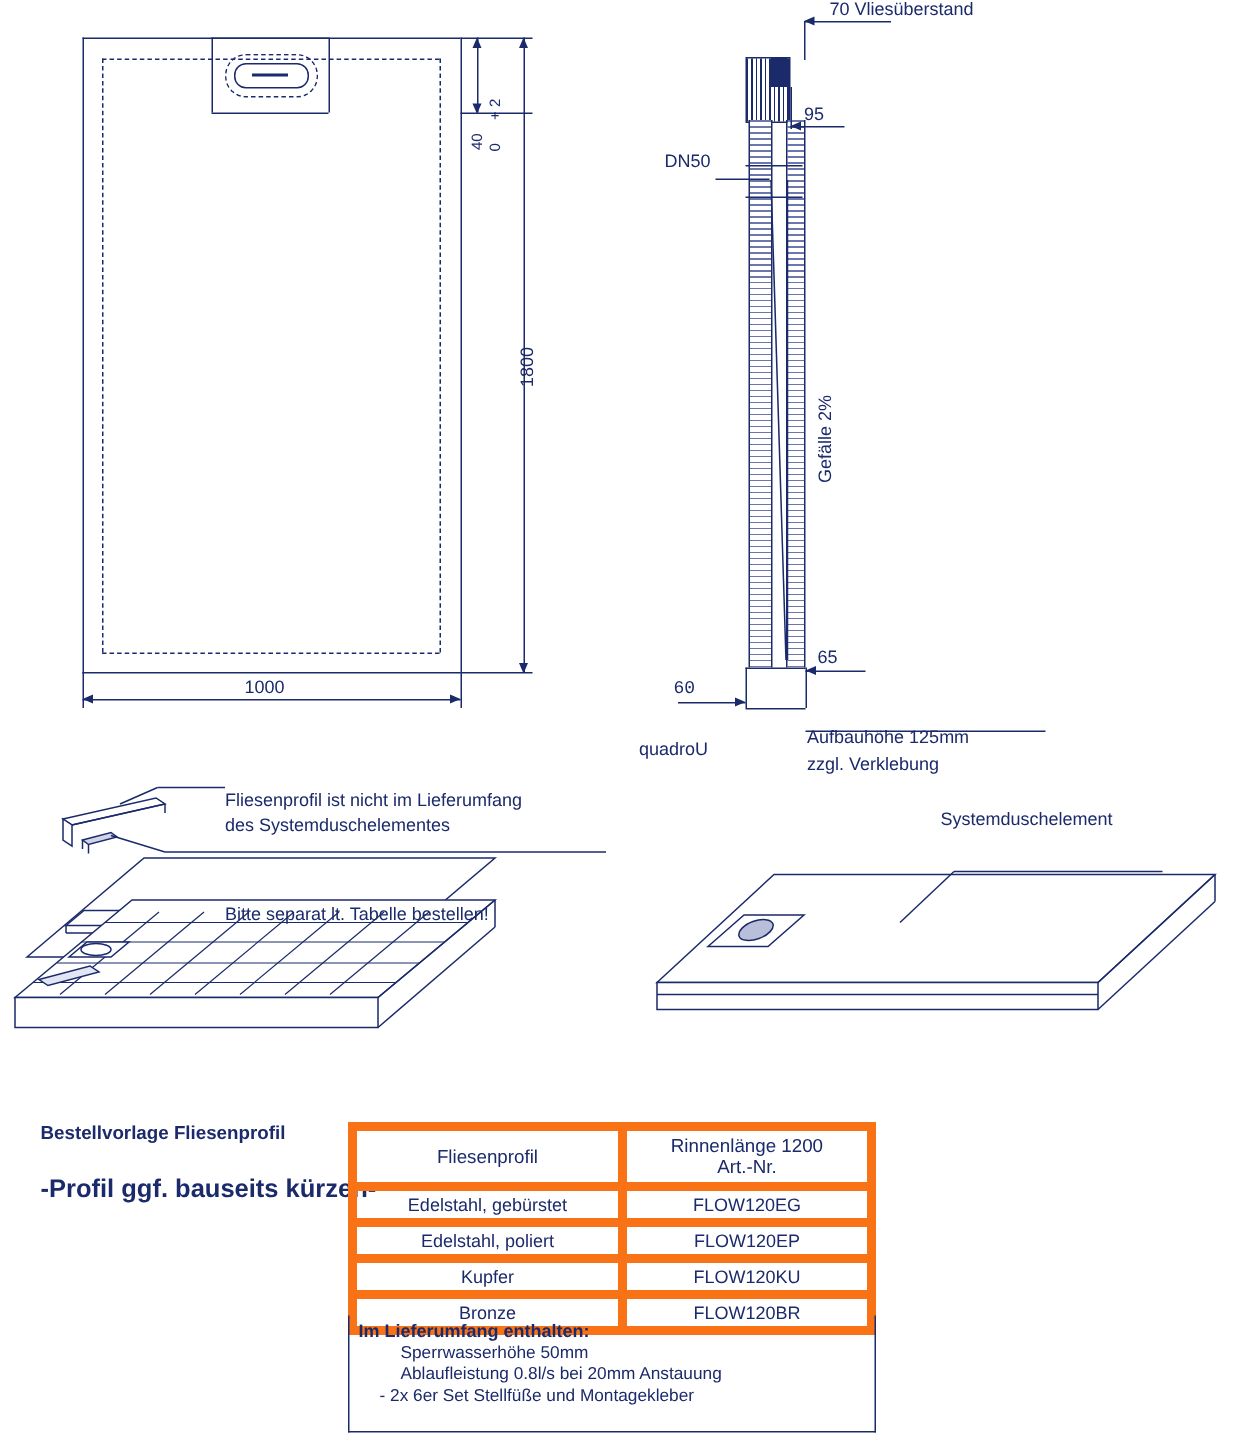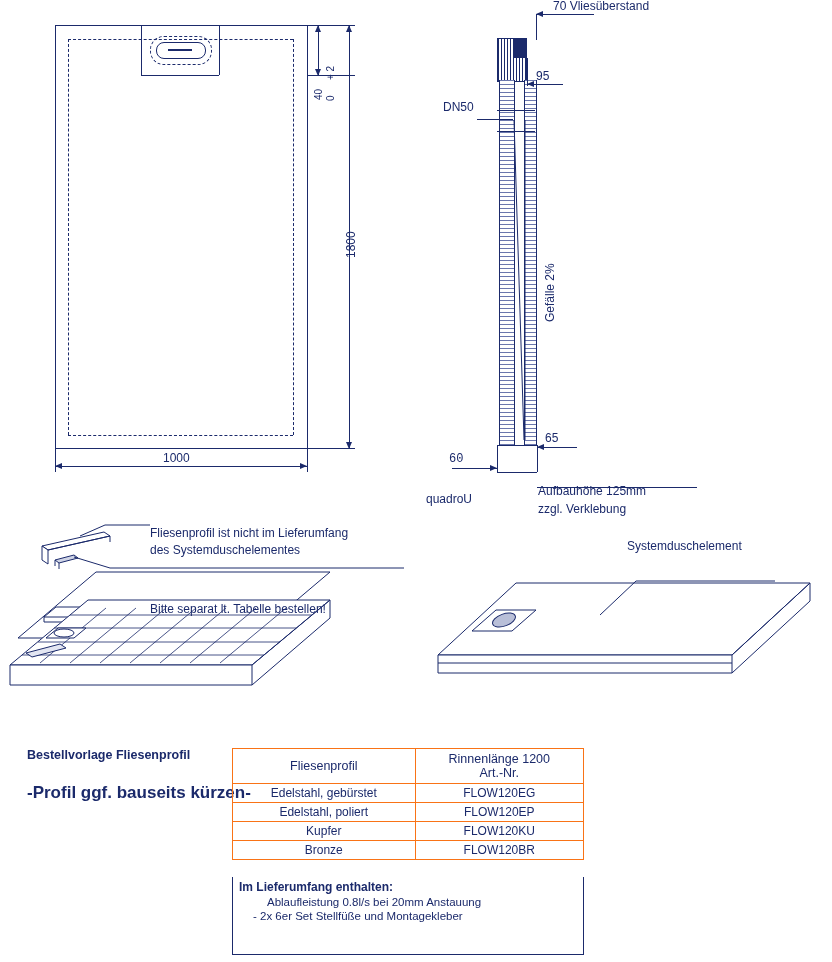--- a/index.html
+++ b/index.html
@@ -73,21 +73,21 @@
   .arrow-d { border-top: 7px solid #1b2a6b; }
 
   
   table.parts {
     position: absolute;
     border-collapse: collapse;
     font-size: 12px;
     color: #1b2a6b;
   }
   table.parts td, table.parts th {
-    border: 1px solid #f97316;
+    border: 6px solid #f97316;
     padding: 2px 6px;
     text-align: center;
     font-weight: normal;
   }
   table.parts th {
     font-size: 12.5px;
     padding: 3px 6px;
   }
   .scope-box {
     position: absolute;
@@ -322,17 +322,18 @@
       </tr>
       <tr>
         <td>Bronze</td>
         <td>FLOW120BR</td>
       </tr>
     </tbody>
   </table>
 
   <div class="scope-box" style="left:232px; top:877px; width:352px; height:78px;">
     <div class="hdr">Im Lieferumfang enthalten:</div>
+    <div class="li2">Sperrwasserhöhe 50mm</div>
     <div class="li2">Ablaufleistung 0.8l/s bei 20mm Anstauung</div>
     <div class="li">- 2x 6er Set Stellfüße und Montagekleber</div>
   </div>
 
 </div>
 
 </body></html>

